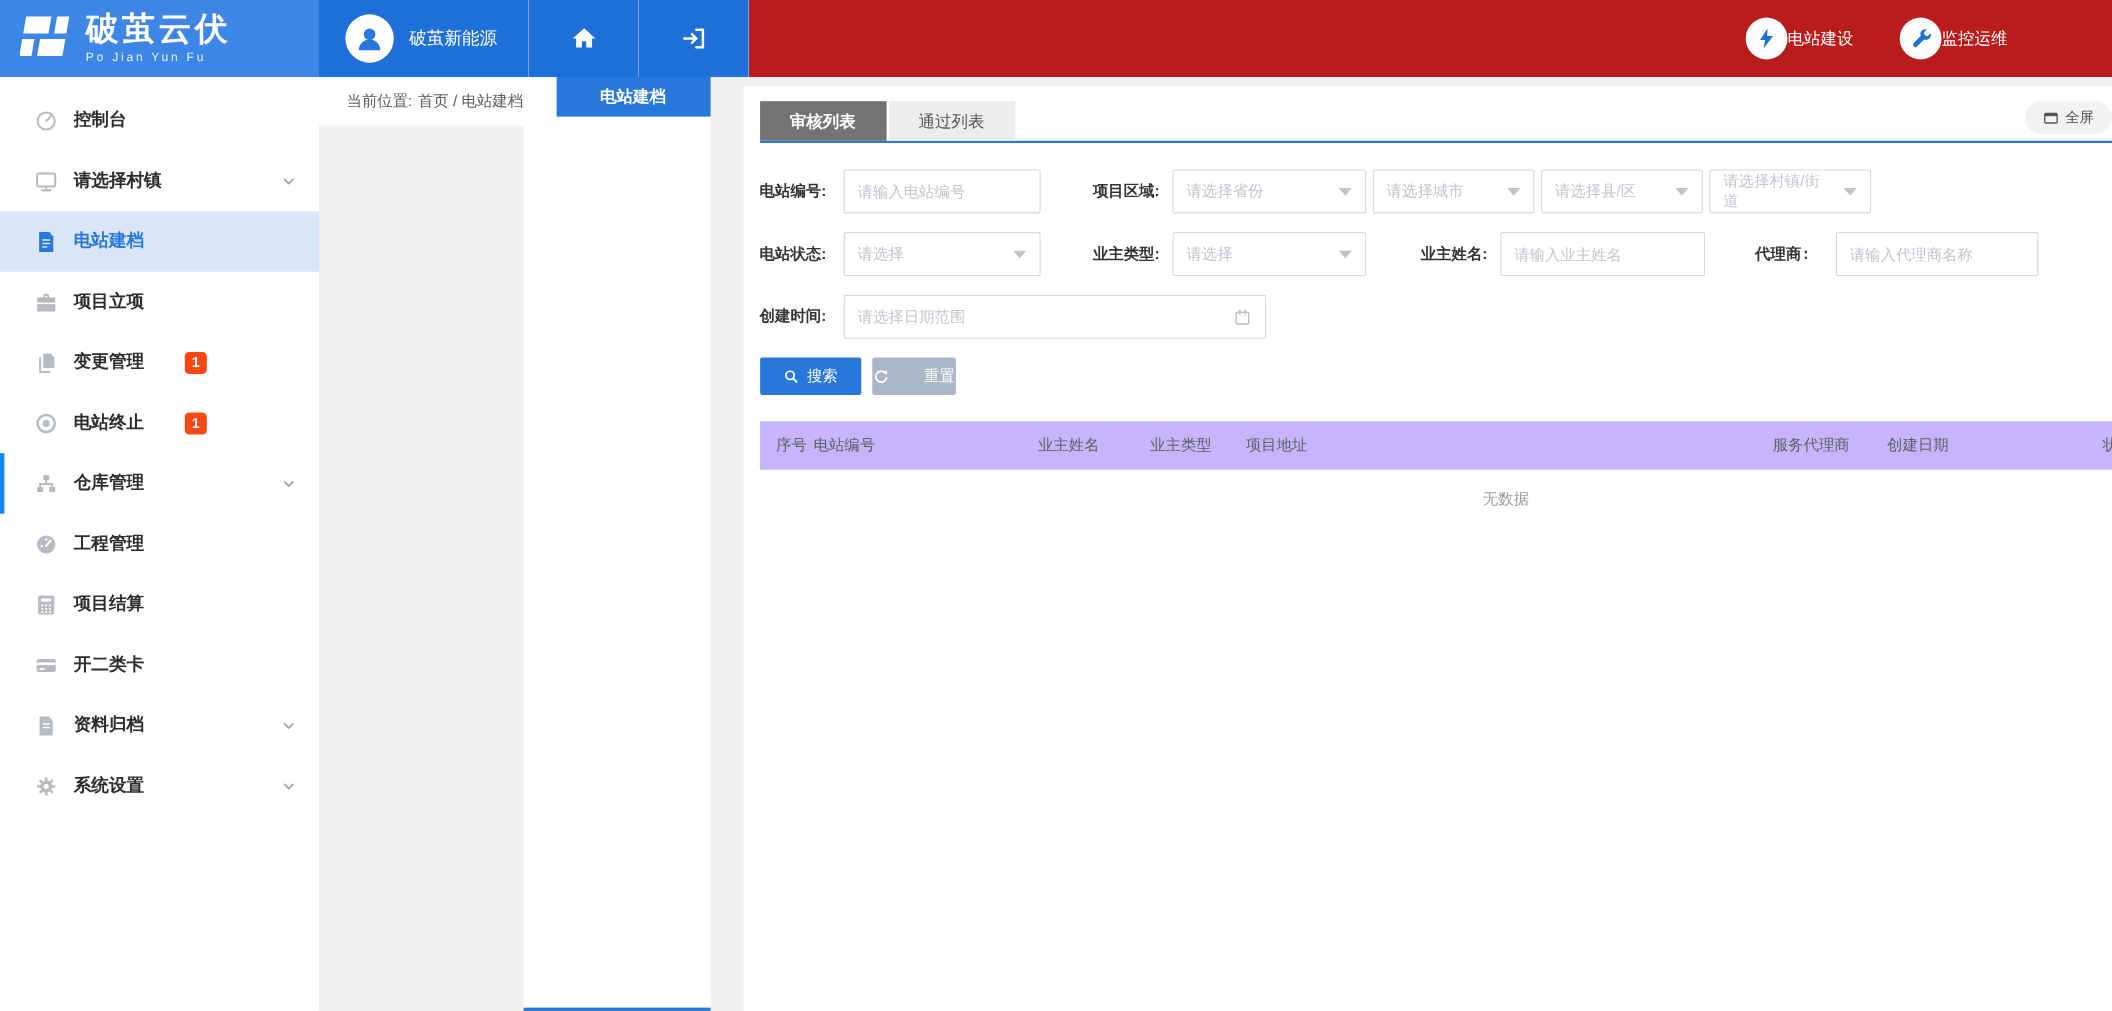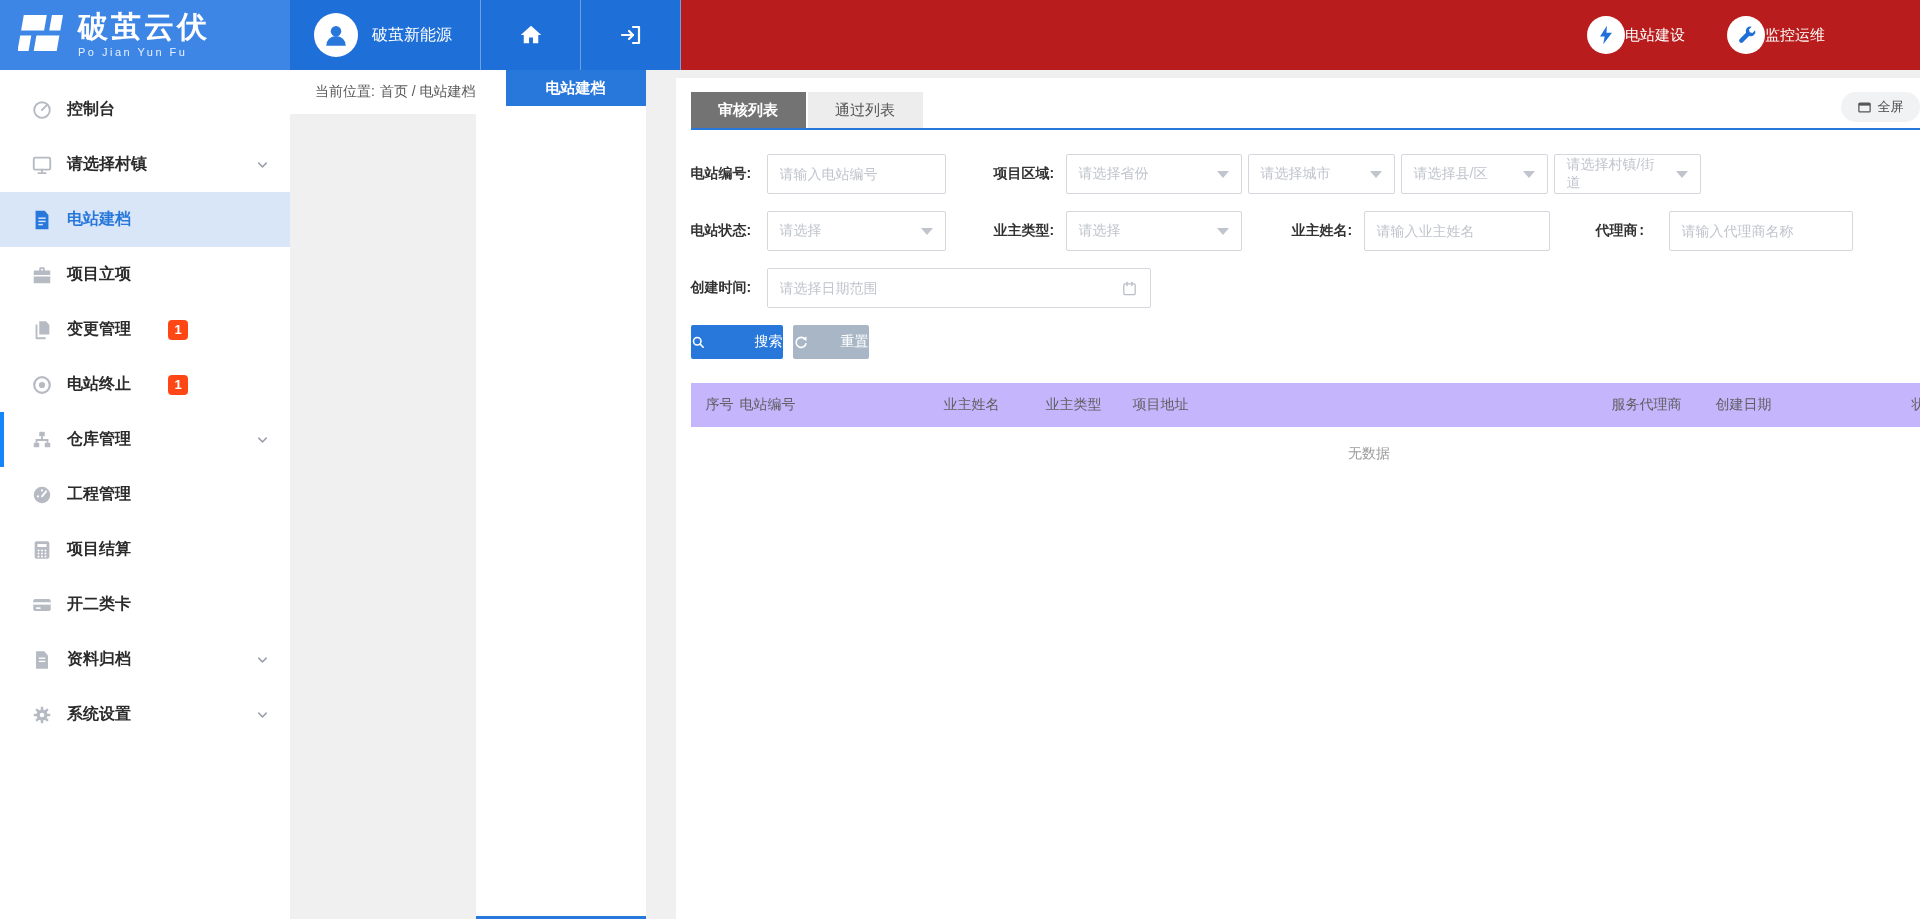--- a/index.html
+++ b/index.html
@@ -81,21 +81,21 @@
   input.ctrl { outline:none; color:#333; }
   input::placeholder { color:#c0c4cc; }
   .select { justify-content:space-between; cursor:pointer; }
   .caret { width:0; height:0; border-left:6px solid transparent; border-right:6px solid transparent;
            border-top:7px solid #c0c4cc; margin-left:8px; }
   .date-wrap { justify-content:space-between; }
   .date-wrap input { border:none; outline:none; flex:1; font-size:14px; background:transparent; }
 
   .btn-row { display:flex; gap:10px; margin-top:17px; }
   .btn { height:34px; border:none; border-radius:2px; color:#fff; font-size:14px;
-         display:flex; align-items:center; justify-content:space-between; gap:7px; cursor:pointer; }
+         display:flex; align-items:center; justify-content:center; gap:7px; cursor:pointer; }
   .btn.search { width:92px; background:#2878dc; }
   .btn.reset  { width:76px; background:#a9b6c6;gap:32px; }
 
   
   .dtable { margin-top:24px; }
   .thead { display:flex; align-items:center; height:44px; background:#c4b5fd;
            color:#5f5f5f; font-size:14px; }
   .th { flex-shrink:0; }
   .th1 { width:49px; padding-left:15px; } .th2 { width:204px; } .th3 { width:102px; }
   .th4 { width:87px; } .th5 { width:479px; } .th6 { width:104px; } .th7 { width:196px; }

